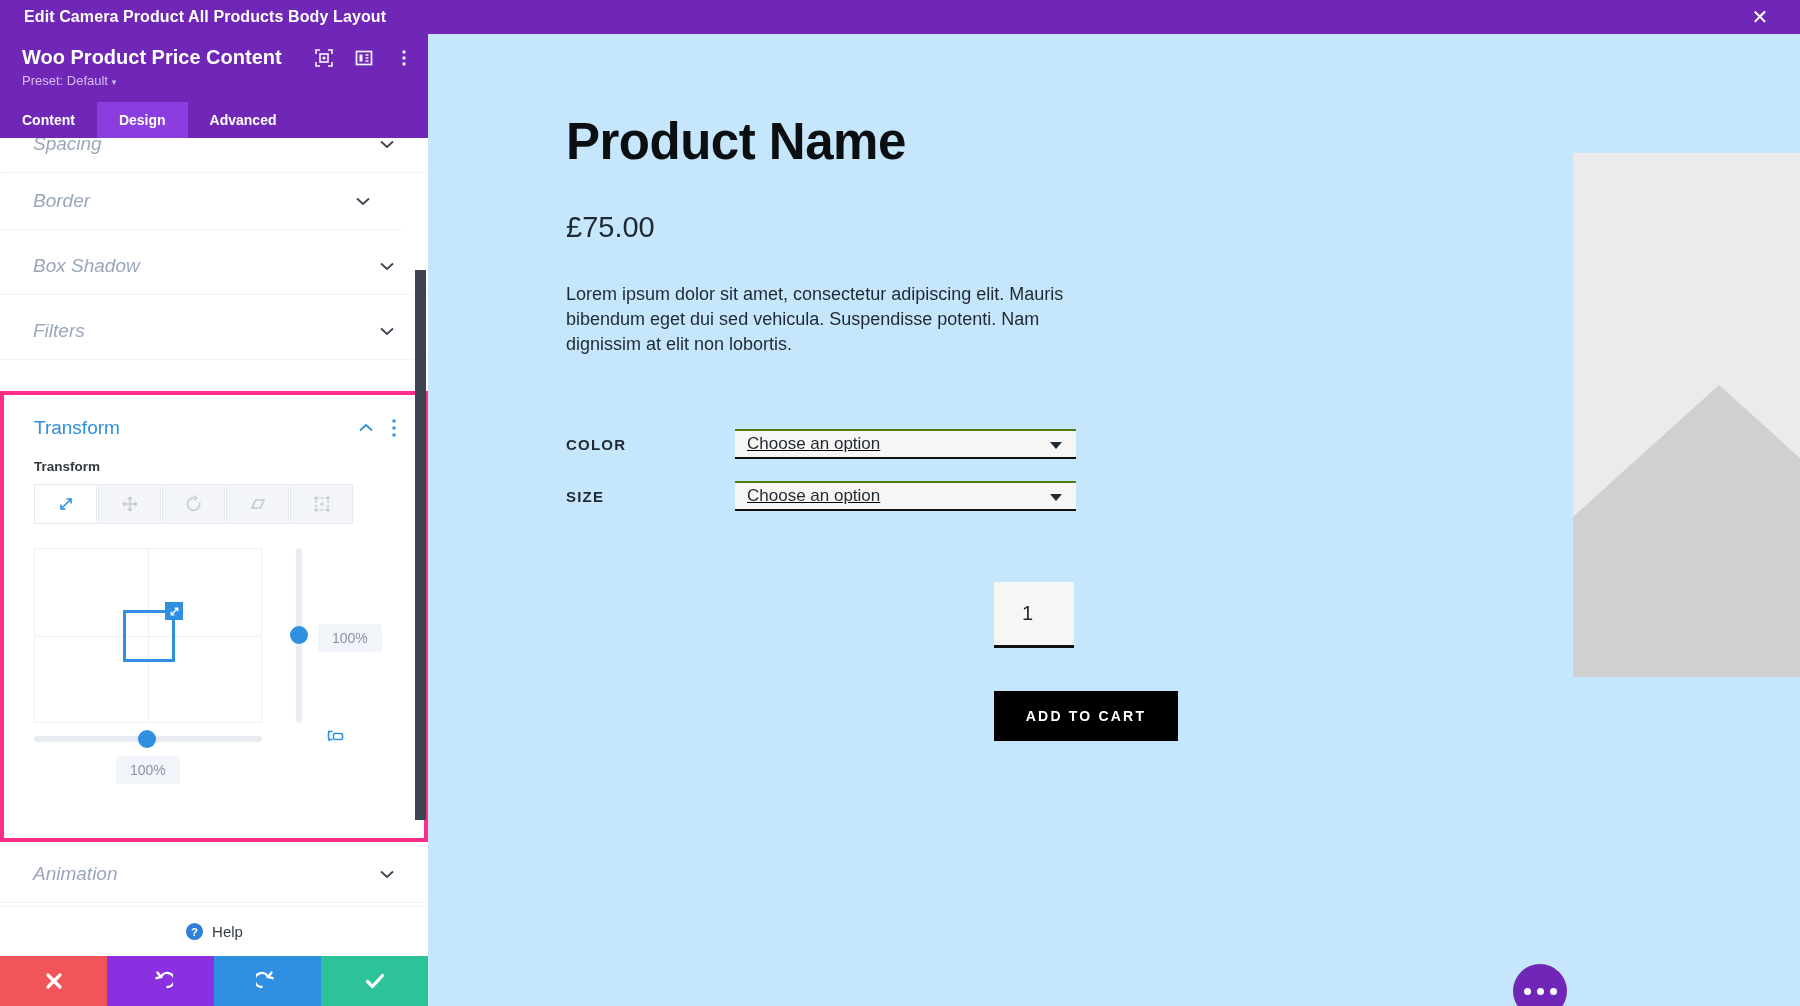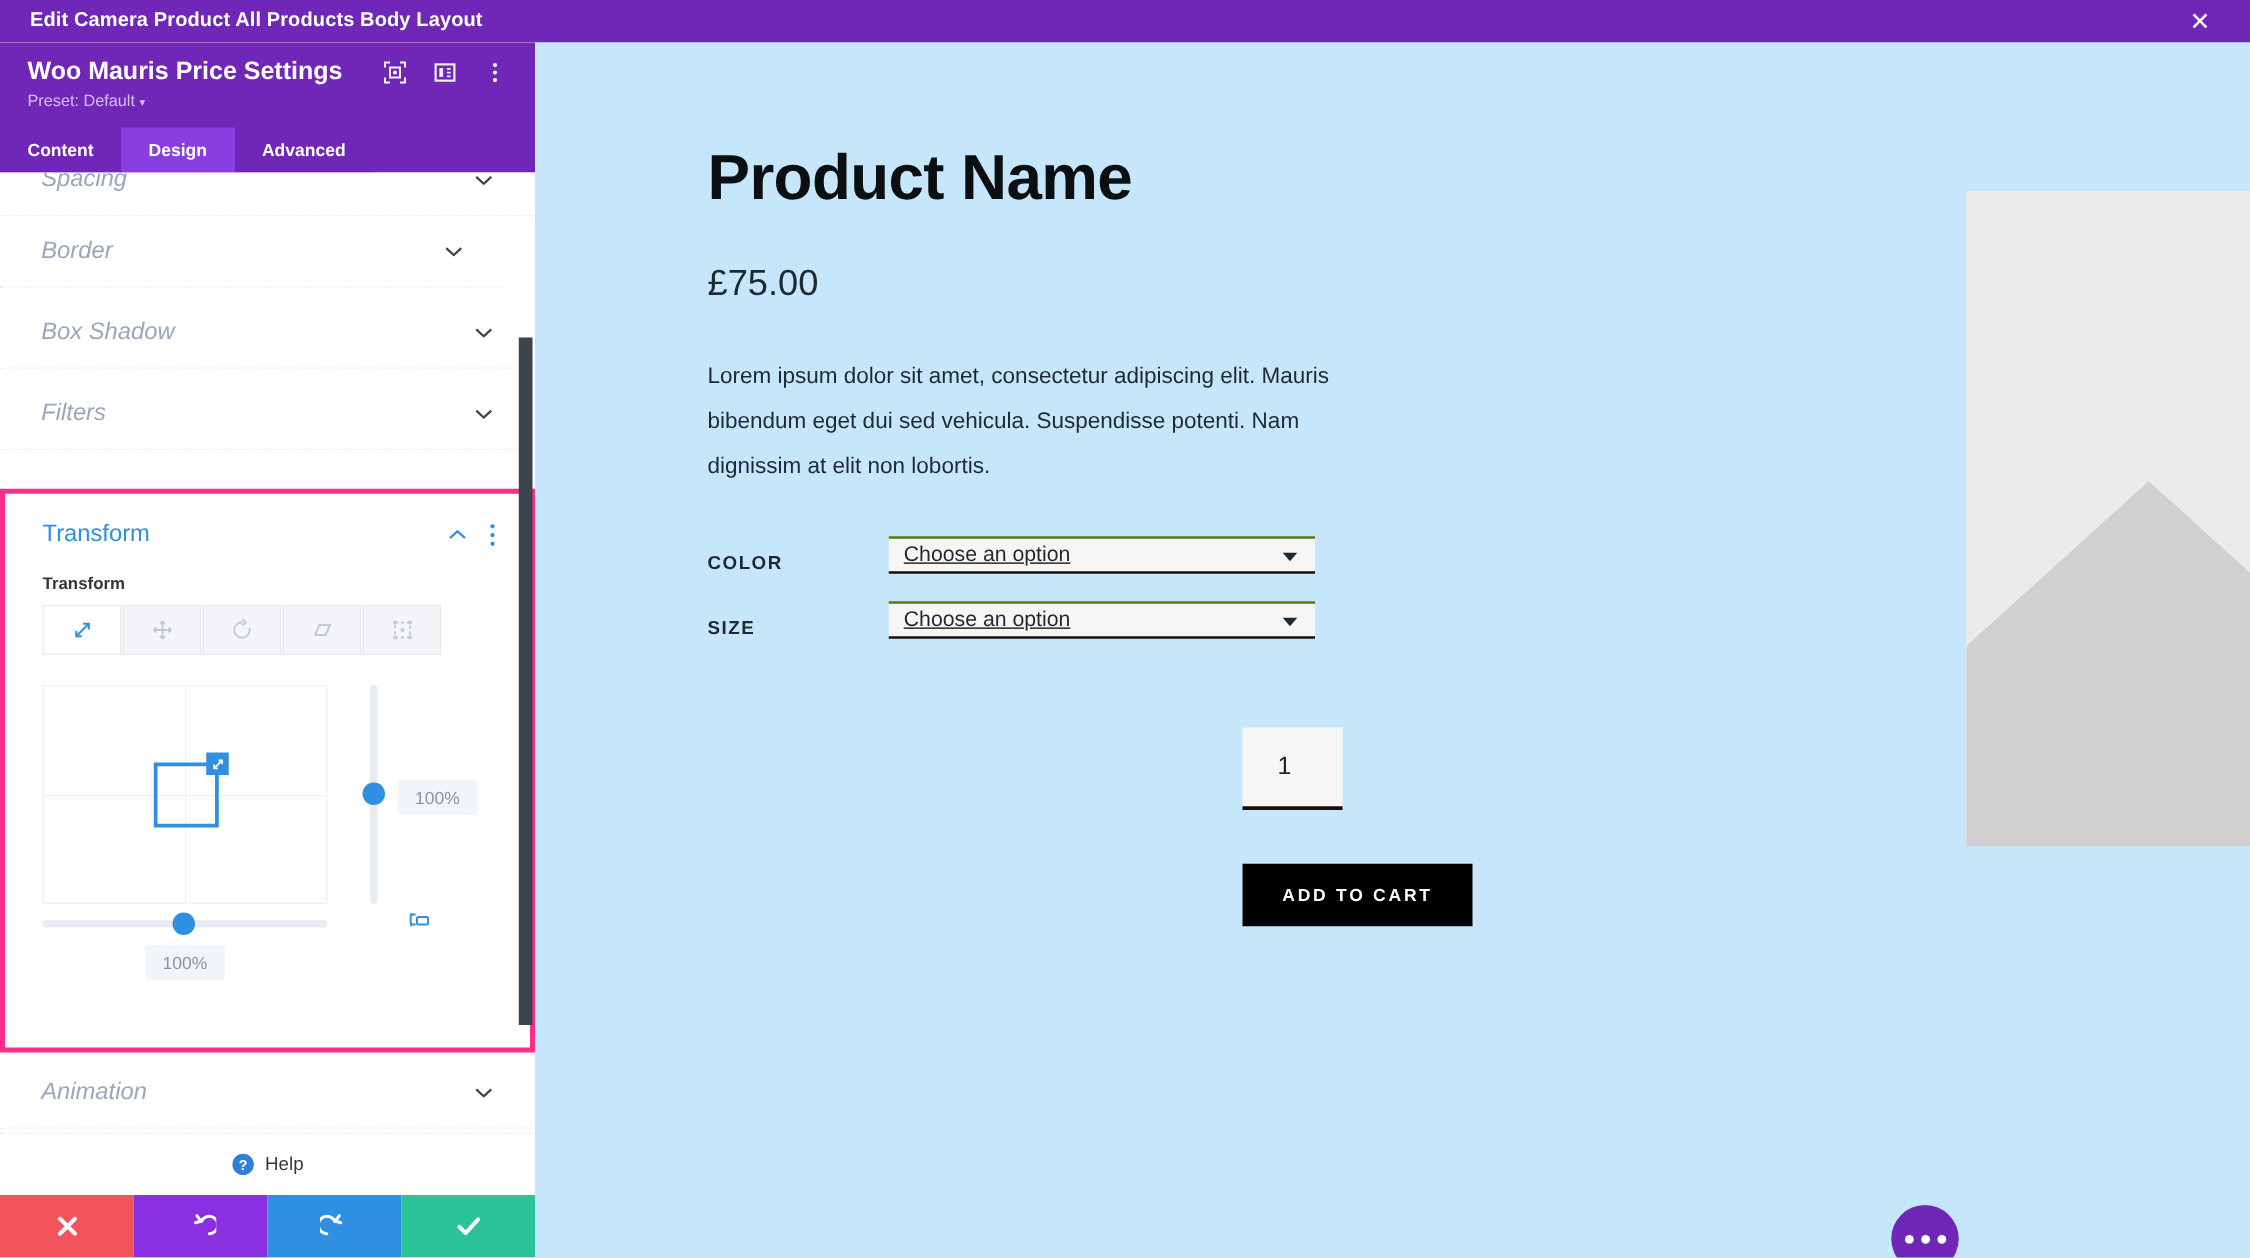--- a/index.html
+++ b/index.html
@@ -172,23 +172,23 @@
   .product-title {
     position: absolute; left: 138px; top: 78px;
     font-size: 51px; font-weight: bold; color: #0c0f12; letter-spacing: -.5px;
   }
   .product-price {
     position: absolute; left: 138px; top: 177px;
     font-size: 29px; color: #1f2933; font-weight: 400;
   }
   .product-desc {
     position: absolute; left: 138px; top: 248px; width: 500px;
-    font-size: 18px; line-height: 36px; color: #1f2933;
-  }
-  .attr-row { position: absolute; display: flex; align-items: flex-end; }
+    font-size: 18px; line-height: 25px; color: #1f2933;
+  }
+  .attr-row { position: absolute; display: flex; align-items: center; gap: 24px; }
   .attr-row.color { left: 138px; top: 395px; }
   .attr-row.size  { left: 138px; top: 447px; }
   .attr-label {
     width: 145px; font-size: 15px; font-weight: bold;
     letter-spacing: 1.2px; color: #1f2933;
   }
   .attr-select {
     width: 341px; height: 30px; background: #f7f6f4;
     border-top: 2px solid #4d7c0f; border-bottom: 2px solid #111;
     display: flex; align-items: center; position: relative; cursor: pointer; text-decoration: underline;
@@ -229,21 +229,21 @@
 
   <div class="titlebar">
     <div class="titlebar-text">Edit Camera Product All Products Body Layout</div>
     <div class="titlebar-close">✕</div>
   </div>
 
   <div class="panel">
 
     <div class="panel-head">
       <div class="panel-title-row">
-        <div class="panel-title">Woo Mauris Price Settings</div>
+        <div class="panel-title">Woo Product Price Content</div>
         <div class="panel-head-icons">
           <span>
             <svg class="phicon" viewBox="0 0 20 20" fill="none" stroke="#fff" stroke-width="1.6">
               <path d="M2 6V2h4M18 6V2h-4M2 14v4h4M18 14v4h-4"></path>
               <rect x="6" y="6" width="8" height="8"></rect>
               <circle cx="10" cy="10" r="1.6" fill="#fff" stroke="none"></circle>
             </svg>
           </span>
           <span>
             <svg class="phicon" viewBox="0 0 20 20" fill="none" stroke="#fff" stroke-width="1.7">

